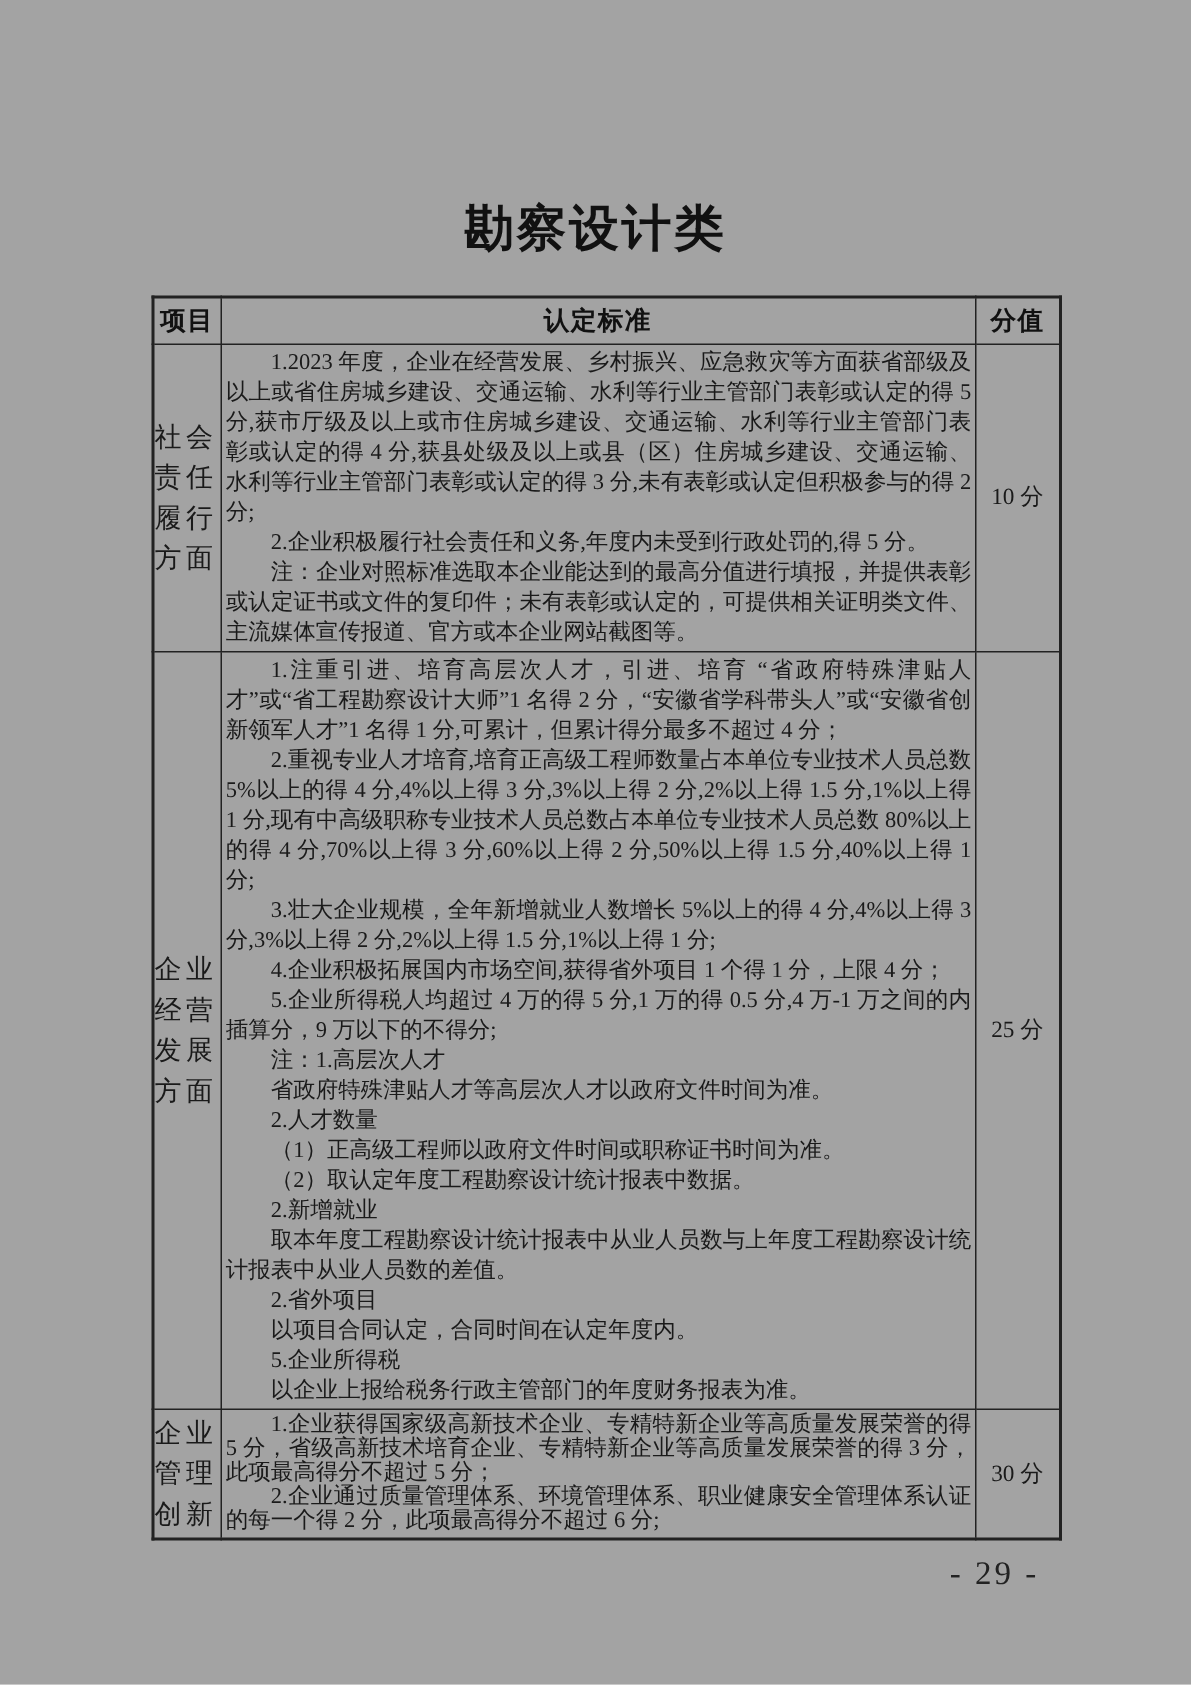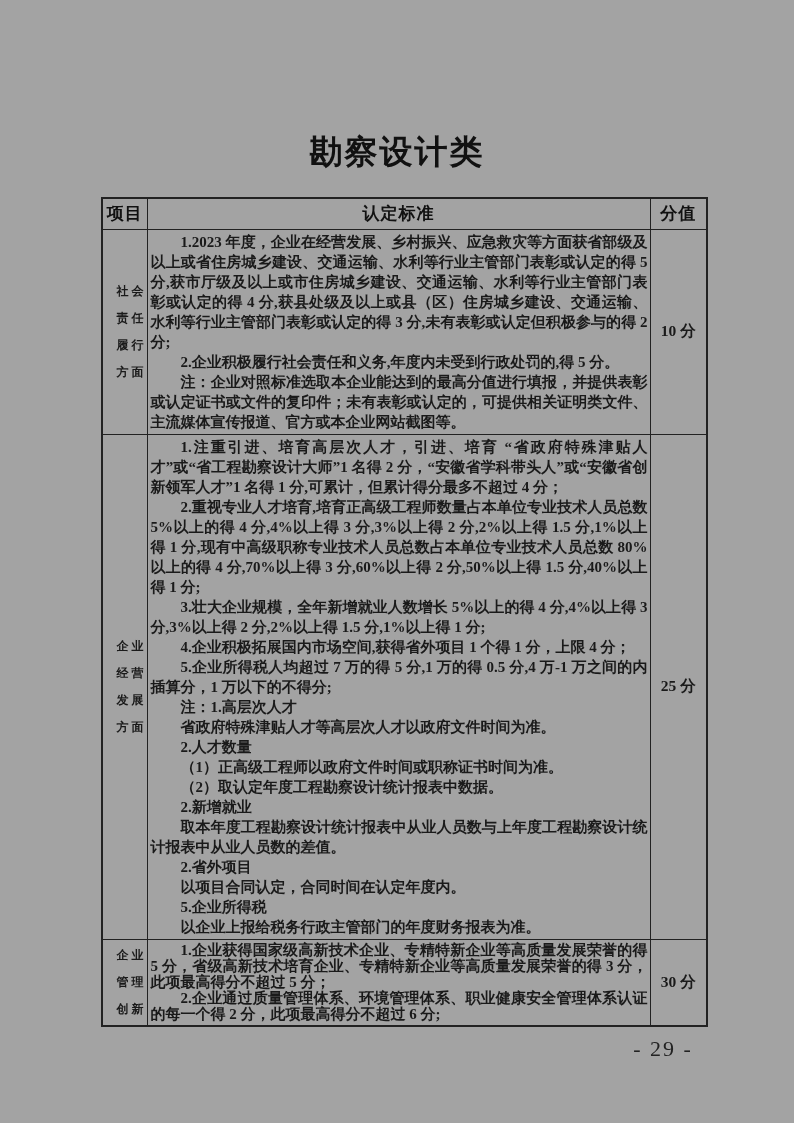--- a/index.html
+++ b/index.html
@@ -34,35 +34,34 @@
     border-collapse: collapse;
     table-layout: fixed;
     border: 2px solid #222;
   }
   .score-table col.c-item { width: 45px; }
   .score-table col.c-standard { width: 503px; }
   .score-table col.c-score { width: 57px; }
   .score-table th, .score-table td {
     border: 1.5px solid #222;
     vertical-align: middle;
-    font-weight: bold;
   }
   .score-table th {
     height: 31px;
     font-family: "Liberation Sans", "DejaVu Sans", sans-serif;
     font-weight: bold;
     font-size: 17px;
     text-align: center;
     letter-spacing: 1px;
     color: #111;
     margin-left: 48px;
   }
   td.cell-category {
-    text-align: right;
-    font-size: 12px;
+    text-align: left;
+    font-size: 18px;
     line-height: 27px;
     letter-spacing: 3px;
     white-space: pre-line;
     color: #1a1a1a;
     margin-top: 16px;
   }
   td.cell-standard {
     padding: 2px 2px 2px 3px;
     font-size: 15px;
     text-align: justify;
@@ -131,21 +130,21 @@
       <tr class="row-2">
         <td class="cell-category">企业
 经营
 发展
 方面</td>
         <td class="cell-standard">
             <p>1.注重引进、培育高层次人才，引进、培育 “省政府特殊津贴人才”或“省工程勘察设计大师”1 名得 2 分，“安徽省学科带头人”或“安徽省创新领军人才”1 名得 1 分,可累计，但累计得分最多不超过 4 分；</p>
             <p>2.重视专业人才培育,培育正高级工程师数量占本单位专业技术人员总数 5%以上的得 4 分,4%以上得 3 分,3%以上得 2 分,2%以上得 1.5 分,1%以上得 1 分,现有中高级职称专业技术人员总数占本单位专业技术人员总数 80%以上的得 4 分,70%以上得 3 分,60%以上得 2 分,50%以上得 1.5 分,40%以上得 1 分;</p>
             <p>3.壮大企业规模，全年新增就业人数增长 5%以上的得 4 分,4%以上得 3 分,3%以上得 2 分,2%以上得 1.5 分,1%以上得 1 分;</p>
             <p>4.企业积极拓展国内市场空间,获得省外项目 1 个得 1 分，上限 4 分；</p>
-            <p>5.企业所得税人均超过 7 万的得 5 分,1 万的得 0.5 分,4 万-1 万之间的内插算分，1 万以下的不得分;</p>
+            <p>5.企业所得税人均超过 4 万的得 5 分,1 万的得 0.5 分,4 万-1 万之间的内插算分，9 万以下的不得分;</p>
             <p>注：1.高层次人才</p>
             <p>省政府特殊津贴人才等高层次人才以政府文件时间为准。</p>
             <p>2.人才数量</p>
             <p>（1）正高级工程师以政府文件时间或职称证书时间为准。</p>
             <p>（2）取认定年度工程勘察设计统计报表中数据。</p>
             <p>2.新增就业</p>
             <p>取本年度工程勘察设计统计报表中从业人员数与上年度工程勘察设计统计报表中从业人员数的差值。</p>
             <p>2.省外项目</p>
             <p>以项目合同认定，合同时间在认定年度内。</p>
             <p>5.企业所得税</p>

